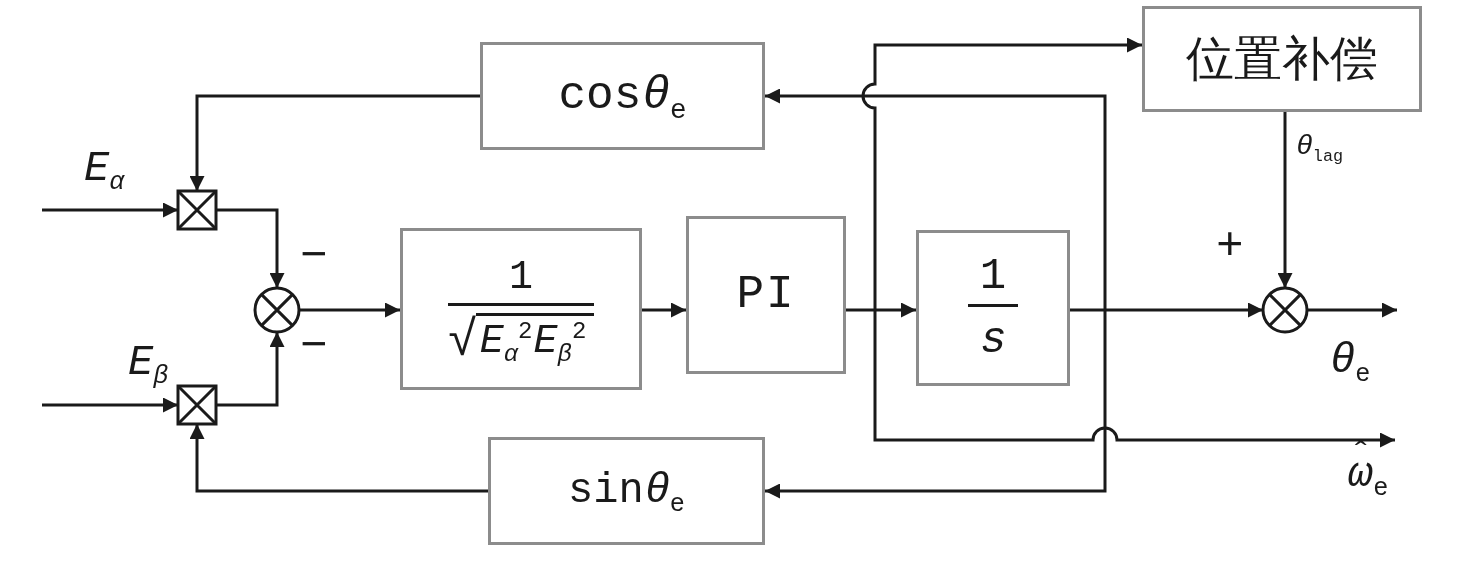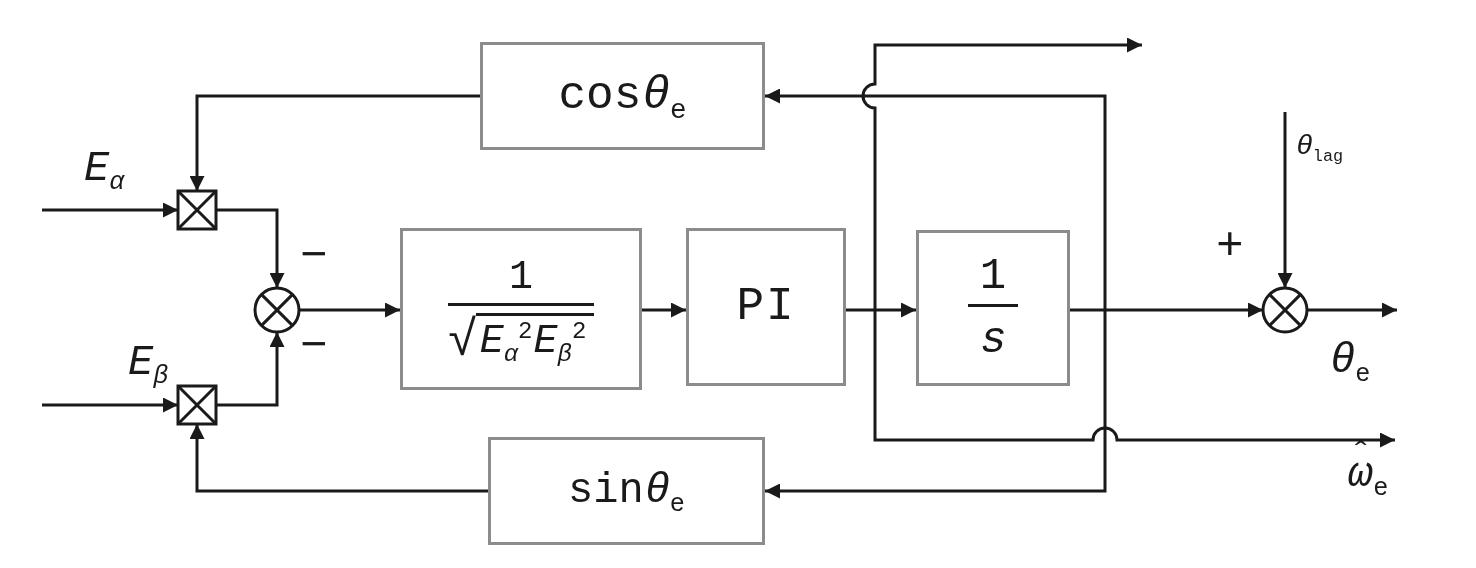--- a/index.html
+++ b/index.html
@@ -27,21 +27,21 @@
     border: 3px solid #8c8c8c;
     background: #ffffff;
     display: flex;
     align-items: center;
     justify-content: center;
     white-space: nowrap;
   }
   .block-cos  { left: 480px;  top: 42px;  width: 285px; height: 108px; font-size: 46px; }
   .block-sin  { left: 488px;  top: 437px; width: 277px; height: 108px; font-size: 42px; }
   .block-norm { left: 400px;  top: 228px; width: 242px; height: 162px; font-size: 40px; }
-  .block-pi   { left: 686px;  top: 228px; width: 160px; height: 158px; font-size: 46px; letter-spacing: 2px; }
+  .block-pi   { left: 686px;  top: 216px; width: 160px; height: 158px; font-size: 46px; letter-spacing: 2px; }
   .block-int  { left: 916px;  top: 230px; width: 154px; height: 156px; font-size: 44px; }
   .block-comp { left: 1142px; top: 6px;   width: 280px; height: 106px; font-size: 48px; }
 
   .var { font-style: italic; padding-left: 1px; }
   sub { font-size: 0.6em; font-style: normal; line-height: 0; }
   sup { font-size: 0.6em; font-style: normal; line-height: 0; }
   sub.gr { font-style: italic; }
 
   
   .vfrac { display: inline-flex; flex-direction: column; align-items: center; }
@@ -146,20 +146,23 @@
     <span>PI</span>
   </div>
 
   <div class="block block-int">
     <span class="vfrac">
       <span class="num">1</span>
       <span class="den var">s</span>
     </span>
   </div>
 
+  <div class="block block-comp">
+    <span>位置补偿</span>
+  </div>
 
   <div class="block block-sin">
     <span><span>sin</span><span class="var">θ</span><sub>e</sub></span>
   </div>
 
   <div class="label lbl-e-alpha"><span>E</span><sub class="gr">α</sub></div>
 
   <div class="label lbl-e-beta"><span>E</span><sub class="gr">β</sub></div>
 
   <div class="label sign lbl-minus-top">−</div>

